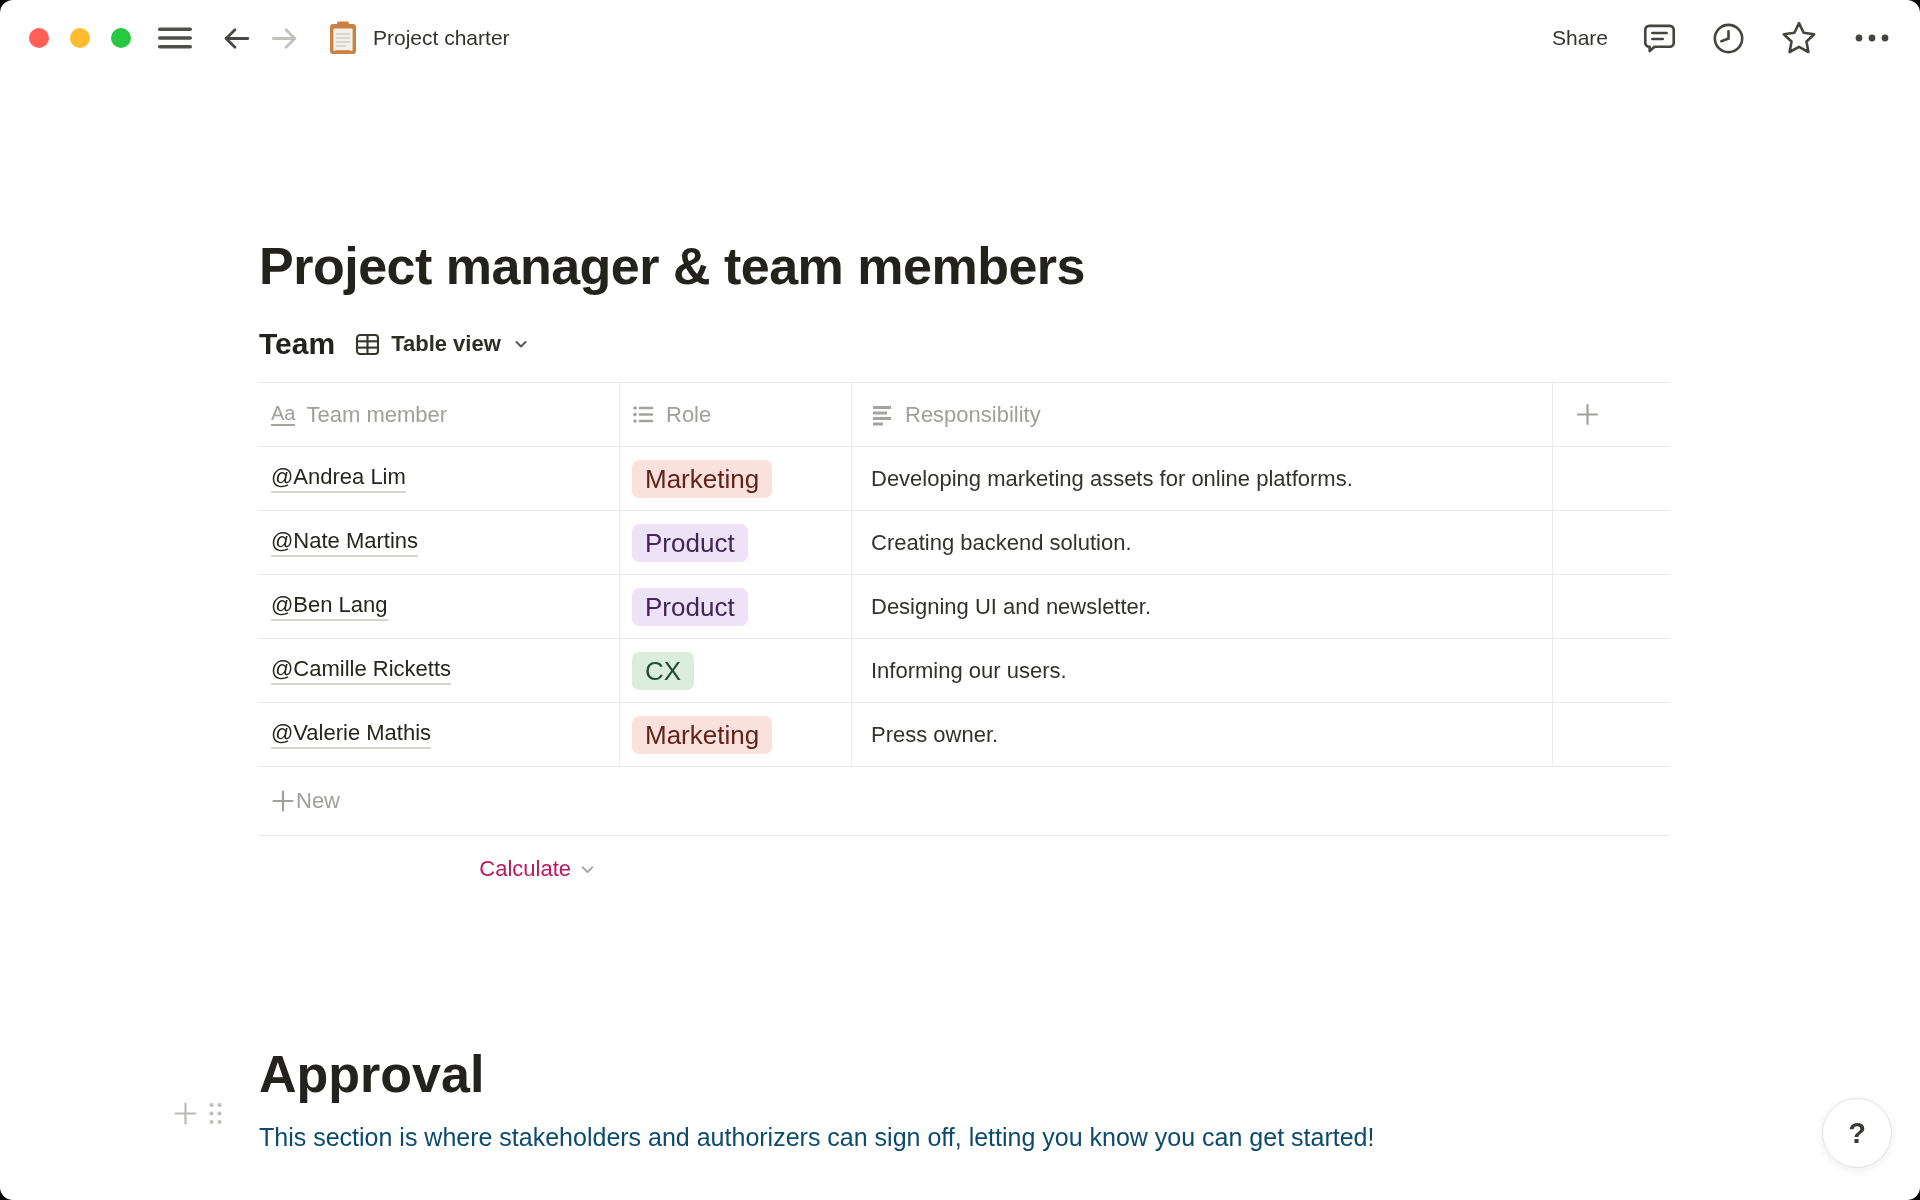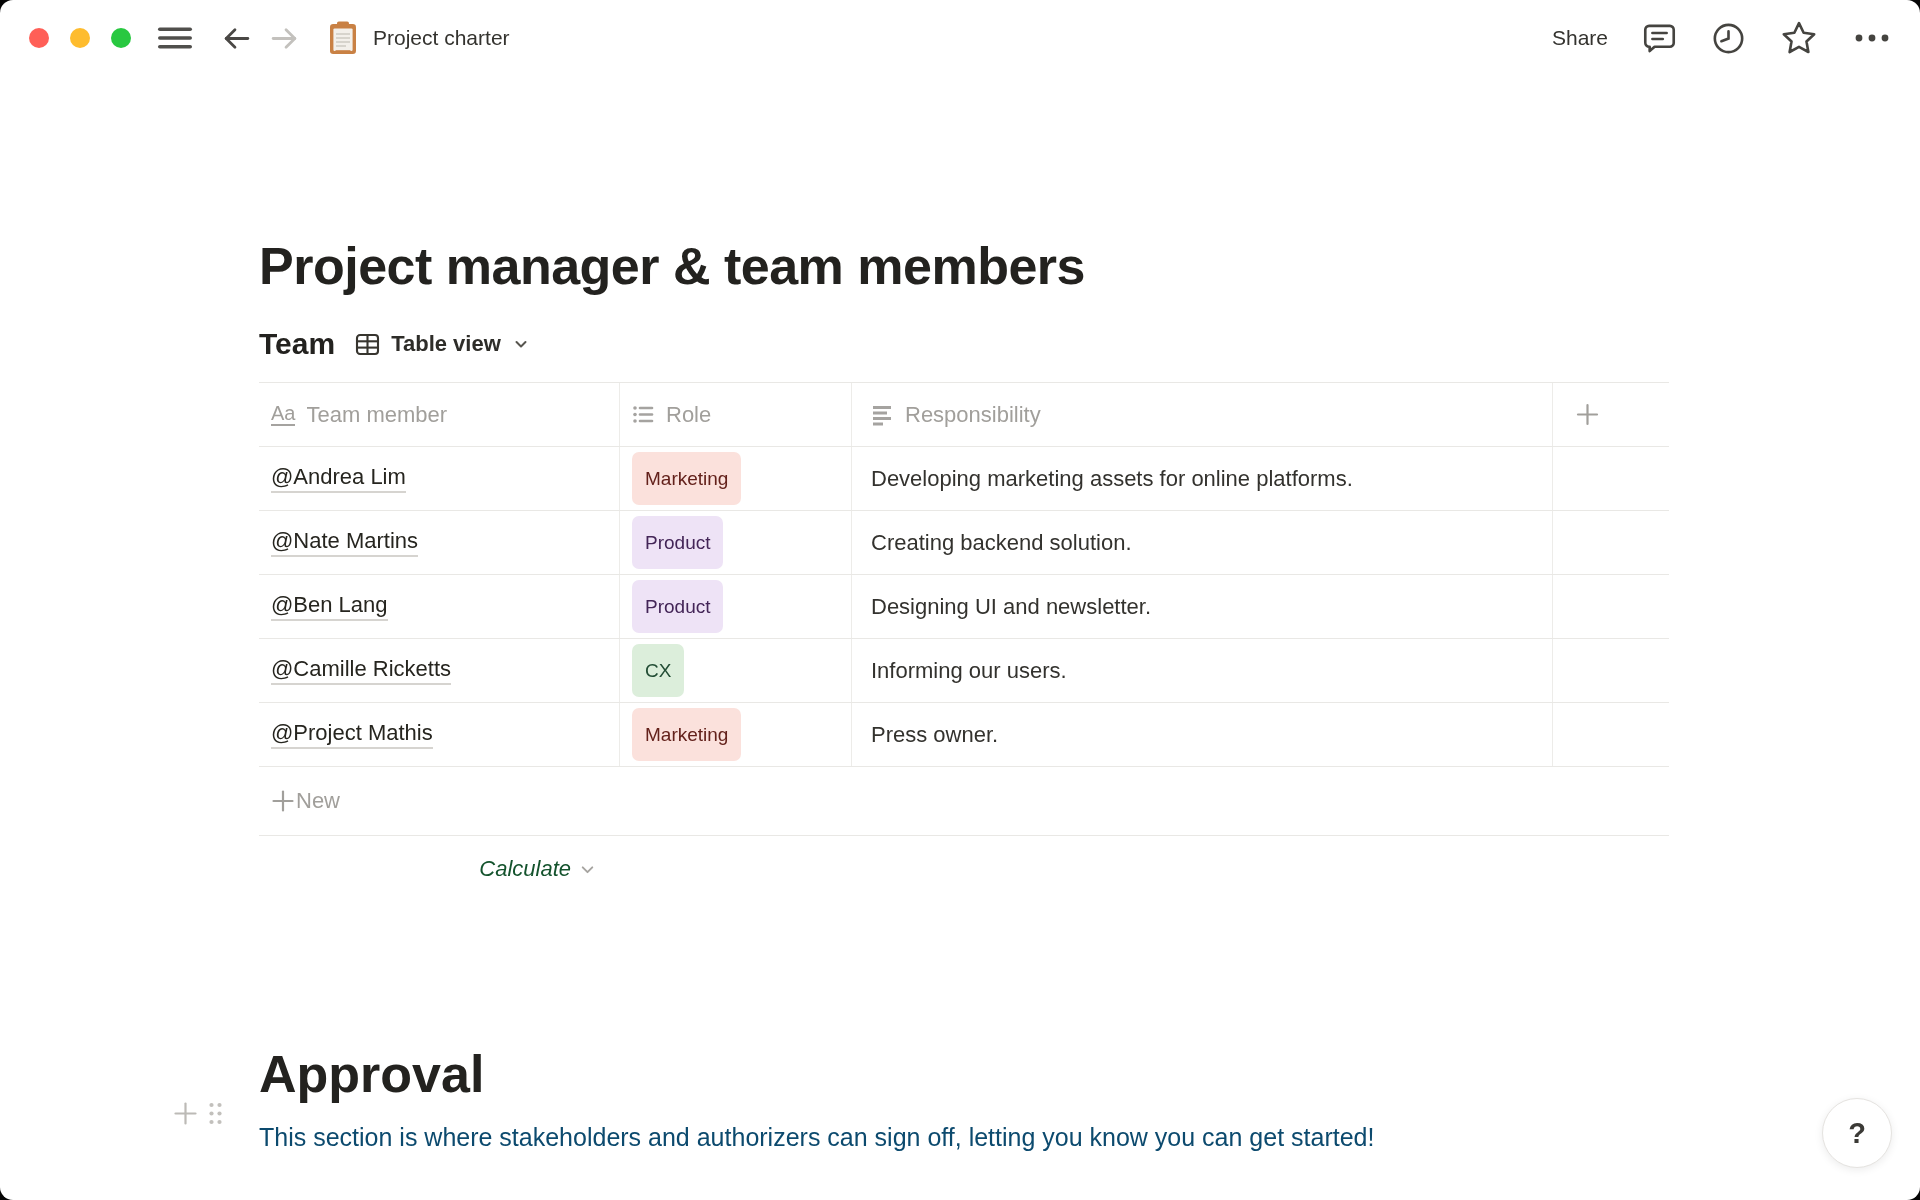--- a/index.html
+++ b/index.html
@@ -32,27 +32,27 @@
 
   
   .db-table{position:absolute;left:259px;top:382px;width:1410px;border-top:1px solid #E9E8E5;font-size:22px;color:#2F2E2A;}
   .trow{display:grid;grid-template-columns:361px 232px 701px 116px;height:64px;border-bottom:1px solid #E9E8E5;}
   .tcell{display:flex;align-items:center;padding:0 12px;overflow:hidden;white-space:nowrap;}
   .trow .tcell:nth-child(1),.trow .tcell:nth-child(2),.trow .tcell:nth-child(3){border-right:1px solid #EDECE9;}
   .thead .tcell{color:#A19F9B;gap:11px;font-size:22px;}
   .tcell.c-resp{padding-left:19px;}
   .plus-cell{display:flex;align-items:center;padding-left:22px;color:#A19F9B;}
   .mention{color:#26251F;font-weight:500;border-bottom:2px solid #D6D4D0;padding-bottom:1px;}
-  .chip{display:inline-flex;align-items:center;height:53px;padding:4px 13px;border-radius:7px;font-size:19px;line-height:1;}
+  .chip{display:inline-flex;align-items:center;height:38px;padding:4px 13px;border-radius:7px;font-size:26px;line-height:1;}
   .chip--red{background:#FBE1DC;color:#63211B;}
   .chip--purple{background:#EEE3F6;color:#432557;}
   .chip--green{background:#DCEEDB;color:#234D35;}
   .resp-text{color:#33322E;}
   .t-new{display:flex;align-items:center;height:69px;border-bottom:1px solid #E9E8E5;padding-left:11px;gap:0;color:#A19F9B;cursor:default;background:none;border-left:none;border-right:none;border-top:none;width:100%;font-size:22px;text-align:left;}
-  .t-calc{height:66px;width:361px;display:flex;align-items:center;justify-content:flex-end;gap:8px;padding-right:24px;color:#14532d;font-size:22px;background:none;border:none;cursor:default;font-style:italic;}
+  .t-calc{height:66px;width:361px;display:flex;align-items:center;justify-content:flex-end;gap:8px;padding-right:24px;color:#be185d;font-size:22px;background:none;border:none;cursor:default;}
 
   
   .approval-heading{position:absolute;left:259px;top:1000px;font-size:52px;line-height:1.2;font-weight:700;color:#23221F;}
   .block-handles{position:absolute;left:172px;top:1100px;display:flex;align-items:center;gap:8px;color:#BCBAB6;}
   .handle-btn{background:none;border:none;padding:0;color:#BCBAB6;display:flex;align-items:center;cursor:default;}
   .approval-body{position:absolute;left:259px;top:1087px;width:1180px;font-size:25px;line-height:50px;color:#0c4a6e;}
 
   
   .help-btn{position:absolute;left:1822px;top:1098px;width:70px;height:70px;border-radius:50%;background:#fff;border:1px solid #E5E3E0;box-shadow:0 2px 8px rgba(15,15,15,.08);display:flex;align-items:center;justify-content:center;font-size:29px;font-weight:700;color:#3B3A36;cursor:default;}
 </style>
@@ -262,21 +262,21 @@
         <div class="tcell">
             <span class="chip chip--green">CX</span>
           </div>
         <div class="tcell c-resp">
             <span class="resp-text">Informing our users.</span>
           </div>
         <div class="tcell"></div>
       </div>
       <div class="trow">
         <div class="tcell">
-            <span class="mention">@Project Mathis</span>
+            <span class="mention">@Valerie Mathis</span>
           </div>
         <div class="tcell">
             <span class="chip chip--red">Marketing</span>
           </div>
         <div class="tcell c-resp">
             <span class="resp-text">Press owner.</span>
           </div>
         <div class="tcell"></div>
       </div>
 

